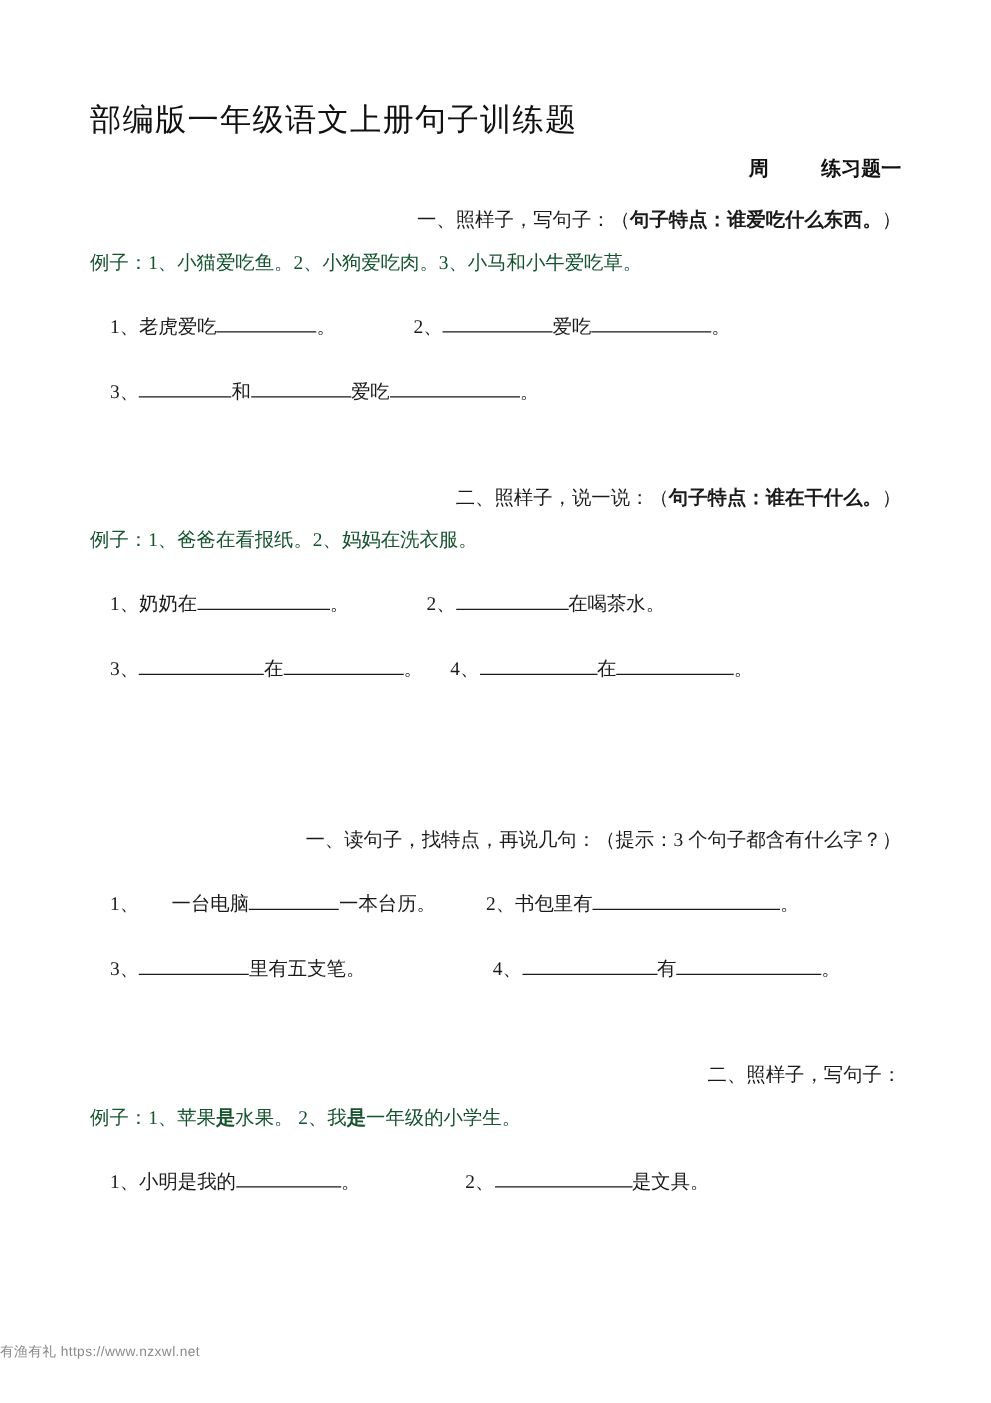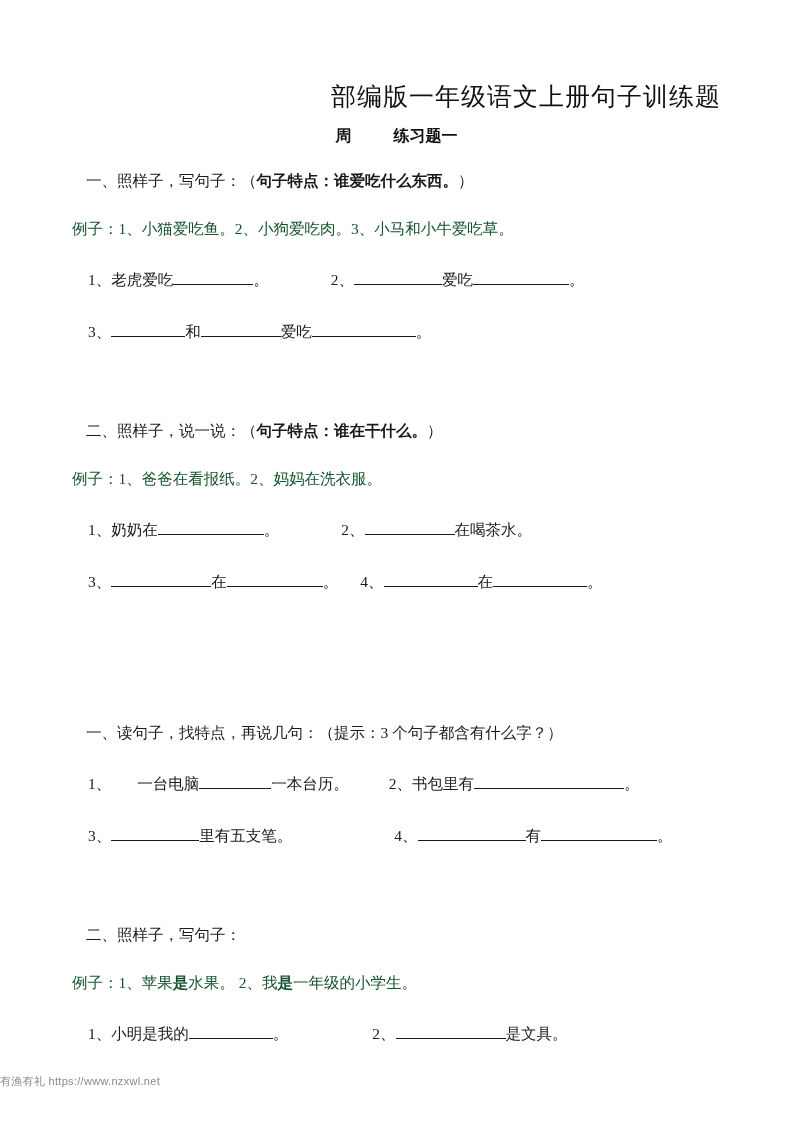--- a/index.html
+++ b/index.html
@@ -17,47 +17,48 @@
   }
   .page {
     width: 793px;
     height: 1122px;
     box-sizing: border-box;
     padding: 70px 72px 0 72px;
     position: relative;
   }
 
   .doc-title {
-    text-align: right;
+    text-align: left;
     font-size: 25px;
     letter-spacing: 1px;
     line-height: 38px;
     margin: 8px 0 0 0;
     font-weight: normal;
     color: #111;
   }
 
   .week-heading {
-    text-align: center;
+    text-align: right;
     font-weight: bold;
     font-size: 16px;
     line-height: 28px;
     margin: 6px 0 10px 0;
     color: #111;
   }
   .week-heading .gap {
     display: inline-block;
     width: 42px;
   }
 
   .q-head {
     font-size: 15.5px;
     line-height: 34px;
-    margin: 14px;
+    margin: 0;
     color: #1a1a1a;
+    text-align: right;
   }
   .q-head b { font-weight: bold; }
 
   .example {
     font-size: 15.5px;
     line-height: 34px;
     margin: 0;
     color: #14532d;
   }
   .example b { font-weight: bold; }

